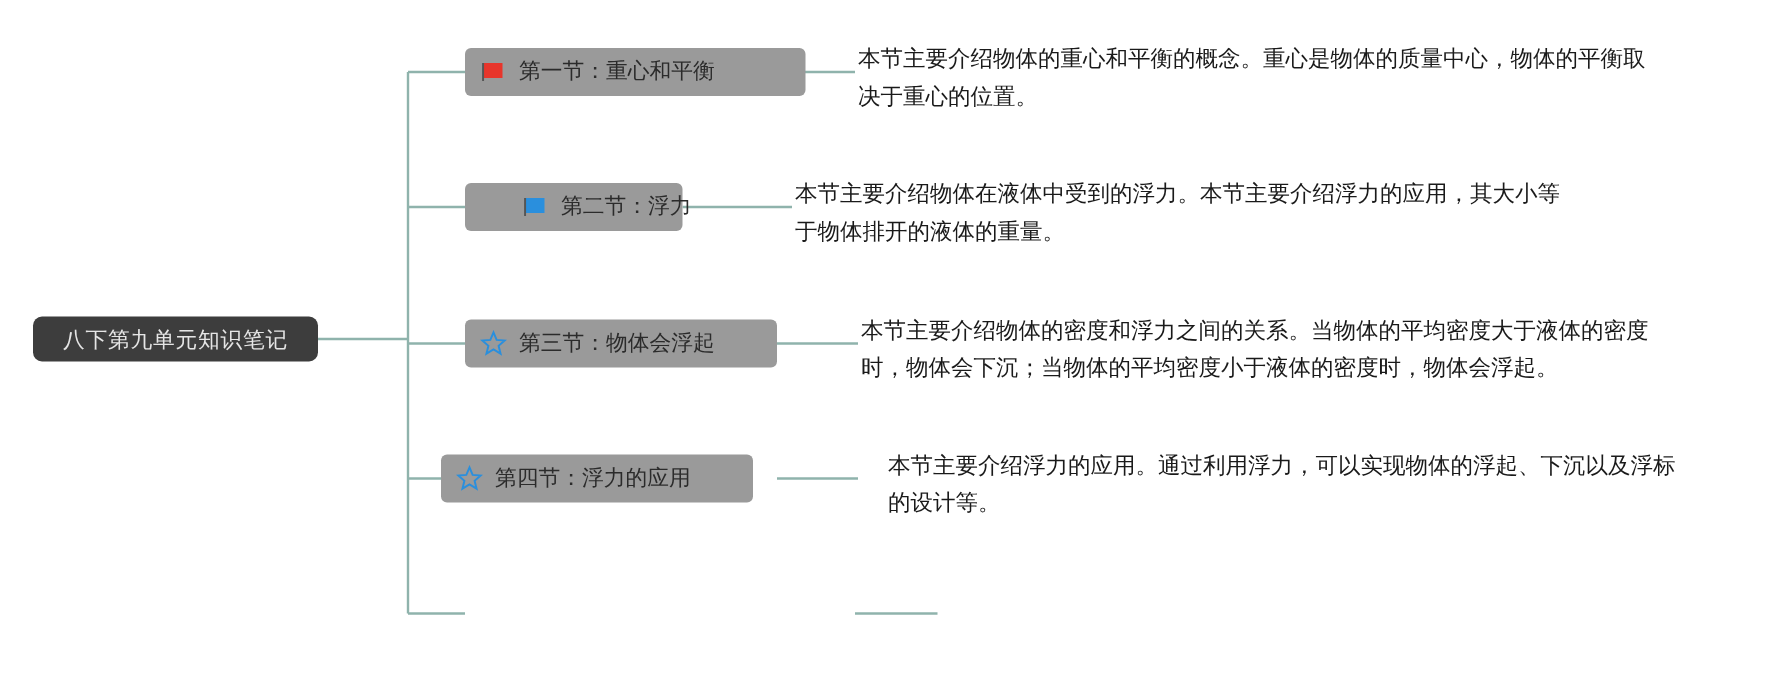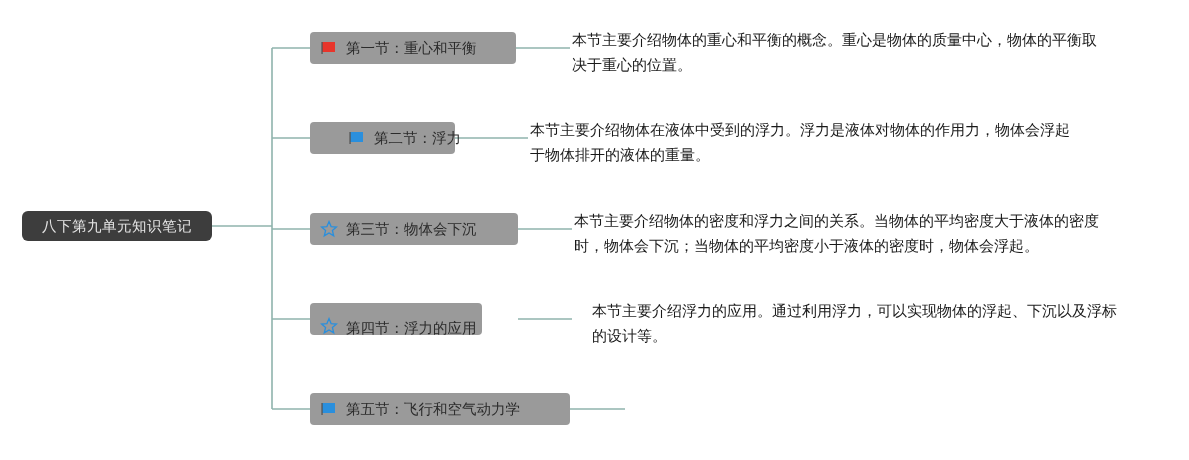--- a/index.html
+++ b/index.html
@@ -98,69 +98,60 @@
     <path d="M455,138 L528,138" stroke="#8fb3ac" stroke-width="1.6" fill="none"></path>
     <path d="M518,229 L572,229" stroke="#8fb3ac" stroke-width="1.6" fill="none"></path>
     <path d="M518,319 L572,319" stroke="#8fb3ac" stroke-width="1.6" fill="none"></path>
     <path d="M570,409 L625,409" stroke="#8fb3ac" stroke-width="1.6" fill="none"></path>
   </svg>
 
   <div class="root-node">
     <span>八下第九单元知识笔记</span>
   </div>
 
-  <div class="branch-node" style="left:310px; top:32px; width:206px;">
+  <div class="branch-node" style="left:310px; top:32px; width:227px;">
     <span class="branch-icon icon-flag-red">
       <svg width="18" height="18" viewBox="0 0 18 18">
           <rect x="2" y="3" width="13" height="10" fill="#e8352b"></rect>
           <rect x="1.4" y="3" width="1.3" height="12" fill="#555"></rect>
         </svg>
     </span>
     <span class="branch-label">第一节：重心和平衡</span>
   </div>
   <div class="note" style="left:572px; top:28px; width:570px;">本节主要介绍物体的重心和平衡的概念。重心是物体的质量中心，物体的平衡取
 决于重心的位置。</div>
 
   <div class="branch-node" style="left:310px; top:122px; width:145px;padding-left:38px;">
     <span class="branch-icon icon-flag-blue">
       <svg width="18" height="18" viewBox="0 0 18 18">
           <rect x="2" y="3" width="13" height="10" fill="#2a8fdd"></rect>
           <rect x="1.4" y="3" width="1.3" height="12" fill="#555"></rect>
         </svg>
     </span>
     <span class="branch-label">第二节：浮力</span>
   </div>
-  <div class="note" style="left:530px; top:118px; width:600px;">本节主要介绍物体在液体中受到的浮力。浮力是液体对物体的作用力，物体会浮起
+  <div class="note" style="left:530px; top:118px; width:600px;">本节主要介绍物体在液体中受到的浮力。本节主要介绍浮力的应用，其大小等
 于物体排开的液体的重量。</div>
 
   <div class="branch-node" style="left:310px; top:213px; width:208px;">
     <span class="branch-icon icon-star-blue">
       <svg width="18" height="18" viewBox="0 0 18 18">
           <polygon points="9,1.6 11.1,6.6 16.5,7 12.4,10.5 13.7,15.8 9,12.9 4.3,15.8 5.6,10.5 1.5,7 6.9,6.6" fill="none" stroke="#2a8fdd" stroke-width="1.3"></polygon>
         </svg>
     </span>
-    <span class="branch-label">第三节：物体会下沉</span>
+    <span class="branch-label">第三节：物体会浮起</span>
   </div>
   <div class="note" style="left:574px; top:209px; width:580px;">本节主要介绍物体的密度和浮力之间的关系。当物体的平均密度大于液体的密度
 时，物体会下沉；当物体的平均密度小于液体的密度时，物体会浮起。</div>
 
-  <div class="branch-node" style="left:310px; top:303px; width:172px;align-items:flex-end;">
+  <div class="branch-node" style="left:294px; top:303px; width:208px;">
     <span class="branch-icon icon-star-blue">
       <svg width="18" height="18" viewBox="0 0 18 18">
           <polygon points="9,1.6 11.1,6.6 16.5,7 12.4,10.5 13.7,15.8 9,12.9 4.3,15.8 5.6,10.5 1.5,7 6.9,6.6" fill="none" stroke="#2a8fdd" stroke-width="1.3"></polygon>
         </svg>
     </span>
     <span class="branch-label">第四节：浮力的应用</span>
   </div>
   <div class="note" style="left:592px; top:299px; width:580px;">本节主要介绍浮力的应用。通过利用浮力，可以实现物体的浮起、下沉以及浮标
 的设计等。</div>
 
-  <div class="branch-node" style="left:310px; top:393px; width:260px;">
-    <span class="branch-icon icon-flag-blue">
-      <svg width="18" height="18" viewBox="0 0 18 18">
-          <rect x="2" y="3" width="13" height="10" fill="#2a8fdd"></rect>
-          <rect x="1.4" y="3" width="1.3" height="12" fill="#555"></rect>
-        </svg>
-    </span>
-    <span class="branch-label">第五节：飞行和空气动力学</span>
-  </div>
 
 </div>
 
 </body></html>

